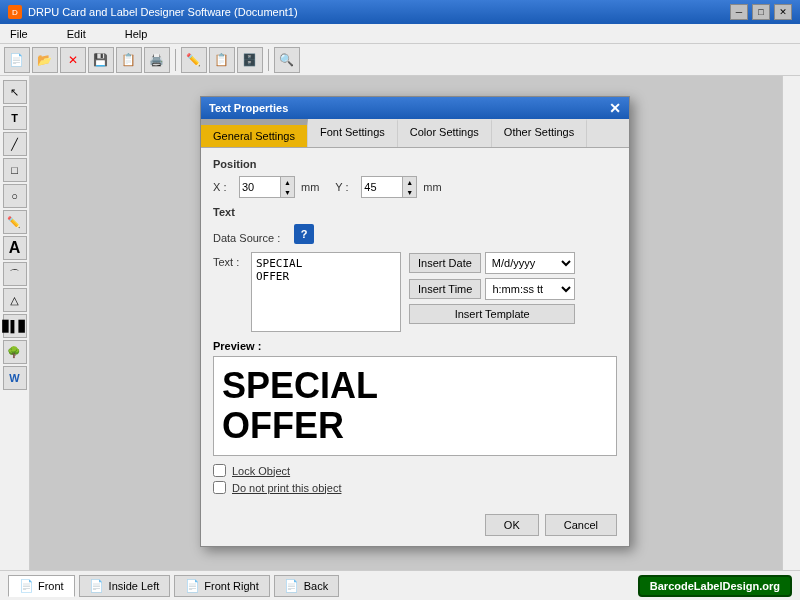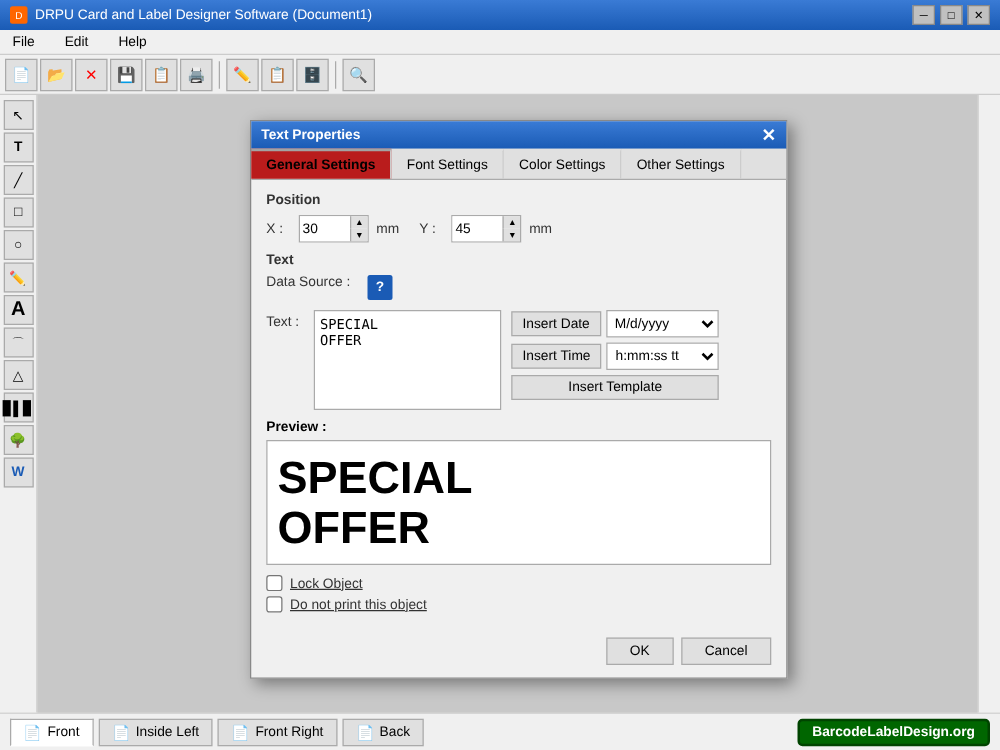--- a/index.html
+++ b/index.html
@@ -6,21 +6,21 @@
     body { font-family: 'Segoe UI', Tahoma, sans-serif; font-size: 12px; background: #d4d0c8; overflow: hidden; width: 800px; height: 600px; }
 
     
     .title-bar { background: linear-gradient(to bottom, #3a7bd5, #1a5bb5); color: white; height: 24px; display: flex; align-items: center; justify-content: space-between; padding: 0 8px; font-size: 11px; }
     .title-bar-left { display: flex; align-items: center; gap: 6px; }
     .title-bar-icon { width: 14px; height: 14px; background: #ff6600; border-radius: 2px; font-size: 8px; display: flex; align-items: center; justify-content: center; color: white; }
     .title-bar-buttons { display: flex; gap: 4px; }
     .title-btn { width: 18px; height: 16px; background: #c0c0c0; border: 1px solid #888; display: flex; align-items: center; justify-content: center; font-size: 9px; cursor: pointer; color: #000; }
 
     
-    .menu-bar { background: #f0f0f0; border-bottom: 1px solid #ccc; height: 20px; display: flex; align-items: center; padding: 0 4px; font-size: 11px; gap: 12px; }
+    .menu-bar { background: #f0f0f0; border-bottom: 1px solid #ccc; height: 20px; display: flex; align-items: center; padding: 0 4px; font-size: 11px; gap: 27px; }
     .menu-item { padding: 2px 6px; cursor: pointer; }
 
     
     .toolbar { background: #f0f0f0; border-bottom: 1px solid #ccc; height: 32px; display: flex; align-items: center; padding: 0 4px; gap: 2px; }
     .tool-btn { width: 26px; height: 26px; background: #e0e0e0; border: 1px solid #aaa; display: flex; align-items: center; justify-content: center; font-size: 12px; cursor: pointer; }
     .tool-sep { width: 1px; height: 22px; background: #aaa; margin: 0 3px; }
 
     
     .main-area { display: flex; height: calc(600px - 24px - 20px - 32px - 30px); position: relative; }
 
@@ -56,34 +56,34 @@
 
     
     .dialog-overlay { position: absolute; top: 0; left: 0; right: 0; bottom: 0; pointer-events: none; }
     .dialog { position: absolute; top: 20px; left: 200px; width: 430px; background: #f0f0f0; border: 1px solid #888; box-shadow: 4px 4px 12px rgba(0,0,0,0.4); pointer-events: all; font-size: 12px; }
     .dialog-title { background: linear-gradient(to bottom, #3a7bd5, #1a5bb5); color: white; height: 22px; display: flex; align-items: center; justify-content: space-between; padding: 0 8px; font-size: 11px; font-weight: bold; }
     .dialog-close { color: white; font-size: 14px; cursor: pointer; font-weight: bold; }
 
     
     .dialog-tabs { display: flex; background: #e0e0e0; border-bottom: 1px solid #aaa; }
     .dialog-tab { padding: 5px 12px; font-size: 11px; cursor: pointer; border-right: 1px solid #ccc; border-top: 2px solid transparent; }
-    .dialog-tab.active { background: #b91c1c; border-top: 2px solid #a3a3a3; font-weight: bold; }
+    .dialog-tab.active { background: #eab308; border-top: 6px solid #a3a3a3; font-weight: normal; }
 
     
     .dialog-content { padding: 10px 12px; }
     .section-label { font-size: 11px; font-weight: bold; margin-bottom: 6px; color: #333; }
     .field-row { display: flex; align-items: center; gap: 6px; margin-bottom: 8px; }
     .field-label { font-size: 11px; color: #333; min-width: 20px; }
     .spin-group { display: flex; align-items: center; border: 1px solid #aaa; background: white; }
     .spin-input { width: 40px; height: 20px; border: none; text-align: left; font-size: 11px; padding: 0 2px; outline: none; }
     .spin-buttons { display: flex; flex-direction: column; }
     .spin-btn { width: 14px; height: 10px; background: #e0e0e0; border: none; border-left: 1px solid #aaa; cursor: pointer; font-size: 7px; display: flex; align-items: center; justify-content: center; line-height: 1; }
     .unit-label { font-size: 11px; color: #333; }
 
-    .datasource-row { display: flex; align-items: flex-start; gap: 6px; margin-bottom: 8px; }
+    .datasource-row { display: flex; align-items: flex-end; gap: 6px; margin-bottom: 8px; }
     .datasource-label { font-size: 11px; color: #333; min-width: 75px; }
     .datasource-select { flex: 1; height: 22px; font-size: 11px; border: 1px solid #aaa; background: white; padding: 0 4px; }
     .help-btn { width: 20px; height: 20px; background: #1a5bb5; color: white; border: none; border-radius: 2px; font-size: 11px; font-weight: bold; cursor: pointer; display: flex; align-items: center; justify-content: center; }
 
     .text-area-row { display: flex; gap: 8px; margin-bottom: 8px; align-items: flex-start; }
     .text-label { font-size: 11px; color: #333; min-width: 30px; padding-top: 4px; }
     .text-textarea { width: 150px; height: 80px; border: 1px solid #aaa; font-size: 11px; padding: 4px; resize: none; outline: none; }
     .text-buttons { display: flex; flex-direction: column; gap: 4px; }
     .insert-btn { padding: 3px 8px; font-size: 11px; background: #e0e0e0; border: 1px solid #aaa; cursor: pointer; white-space: nowrap; }
     .date-select { height: 22px; font-size: 11px; border: 1px solid #aaa; background: white; padding: 0 2px; width: 90px; }

